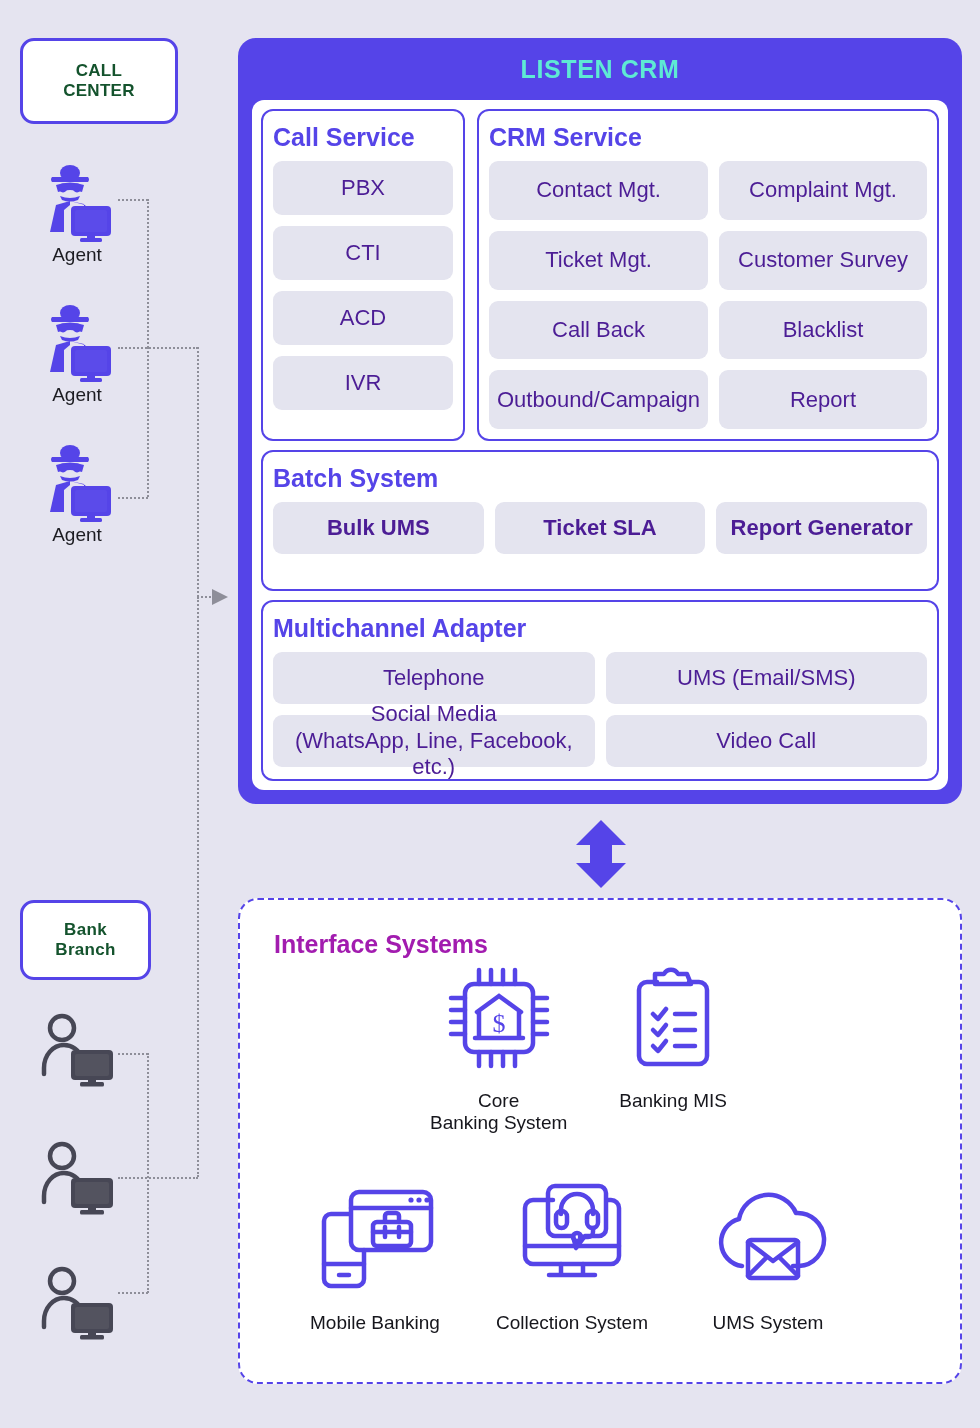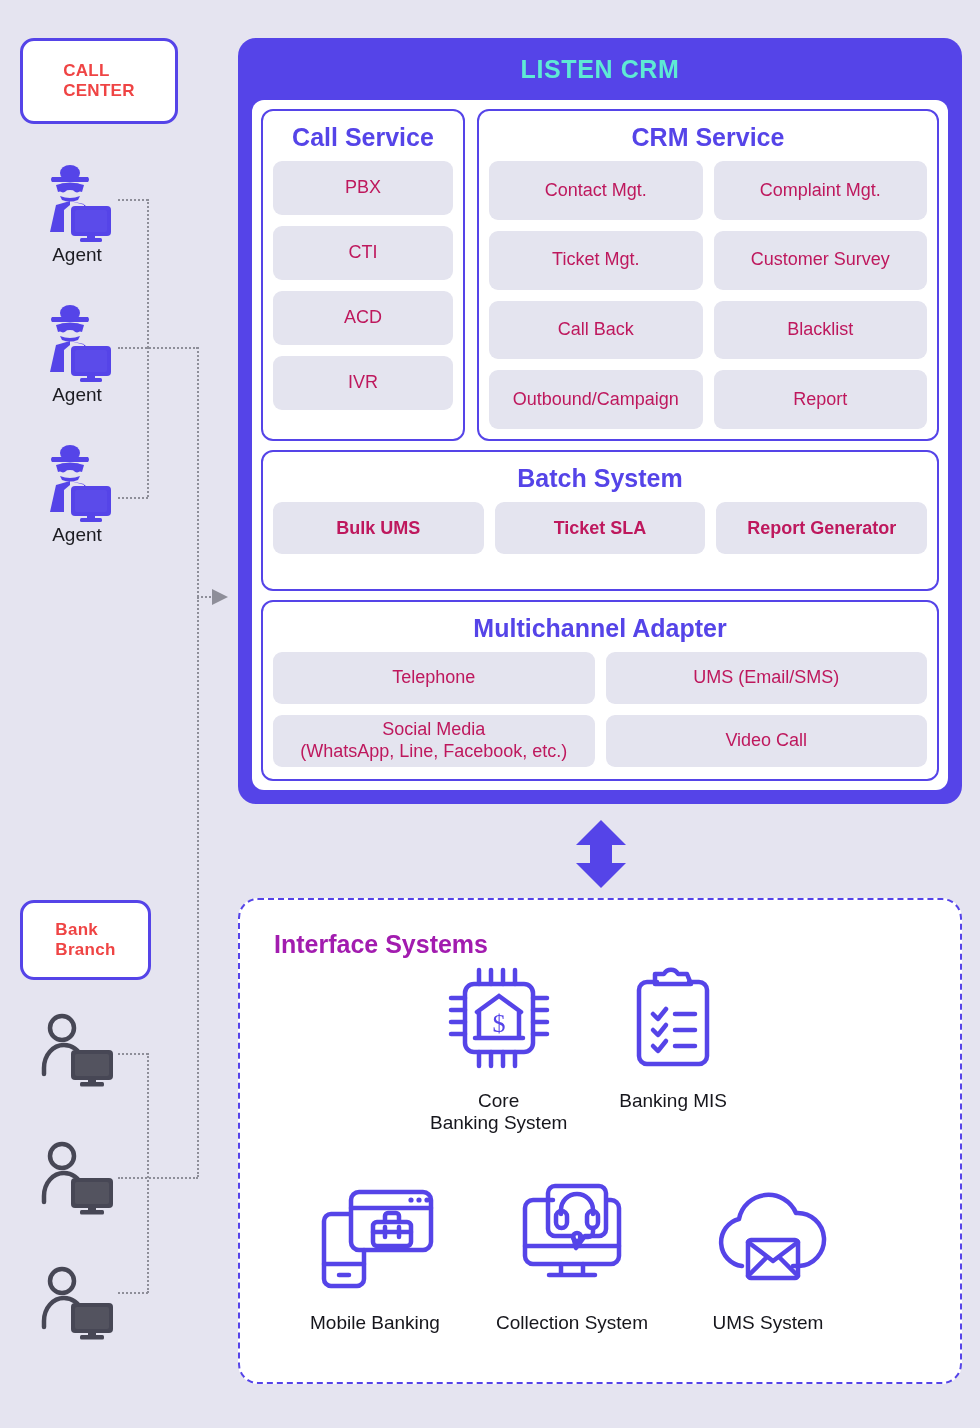--- a/index.html
+++ b/index.html
@@ -11,25 +11,25 @@
   }
   #stage { position: relative; width: 980px; height: 1428px; }
 
   
   .tag-box {
     position: absolute;
     background: #ffffff;
     border: 3px solid #5544e8;
     border-radius: 14px;
     display: flex; align-items: center; justify-content: center;
-    color: #ef4444;
+    color: #14532d;
     font-weight: bold;
     font-size: 17px;
     line-height: 1.2;
-    text-align: left;
+    text-align: center;
     letter-spacing: .3px;
   }
 
   .actor { position: absolute; display: flex; flex-direction: column; align-items: center; }
   .actor svg { display: block; }
   .actor-label {
     font-size: 19px; color: #1c1c22; margin-top: 2px;
     font-family: "Liberation Sans", sans-serif;
   }
 
@@ -61,33 +61,33 @@
     border: 2.5px solid #5544e8;
     border-radius: 12px;
     background: #ffffff;
     padding: 8px 10px 10px 10px;
     display: flex; flex-direction: column;
   }
   .svc-card.call { width: 204px; }
   .svc-card.crm  { flex: 1; }
 
   .svc-title {
-    color: #5544e8; font-weight: bold; text-align: center;
+    color: #5544e8; font-weight: bold; text-align: left;
     font-size: 25px; padding: 4px 0 9px 0;
   }
   .chip-col { display: flex; flex-direction: column; gap: 11px; flex: 1; }
   .chip-grid2 { display: grid; grid-template-columns: 1fr 1fr; gap: 11px; flex: 1; }
   .chip-grid3 { display: grid; grid-template-columns: 1fr 1fr 1fr; gap: 11px; }
 
   .chip {
     background: #e4e4ef;
     border-radius: 9px;
     display: flex; align-items: center; justify-content: center;
     text-align: center;
-    font-size: 18px; color: #be185d;
+    font-size: 22px; color: #4c1d95;
     line-height: 1.2;
     padding: 6px 8px;
     white-space: pre-line;
   }
   .svc-card.call .chip { min-height: 54px; }
   .svc-card.crm .chip  { min-height: 54px; }
 
   .band {
     border: 2.5px solid #5544e8; border-radius: 12px; background: #ffffff;
     padding: 8px 10px 12px 10px;

